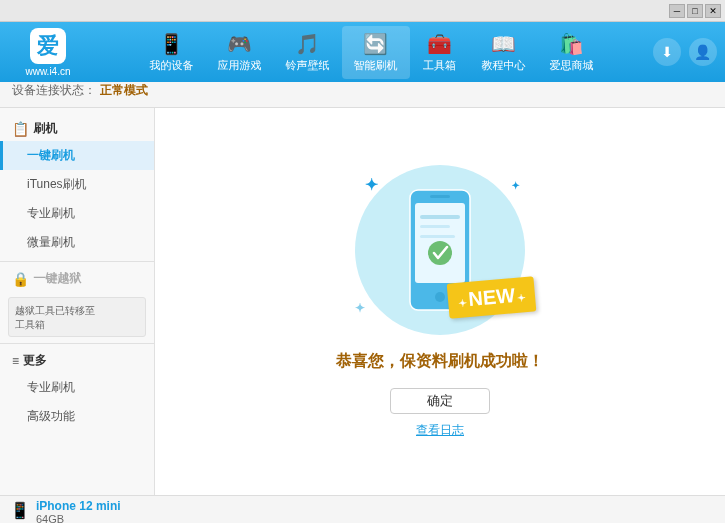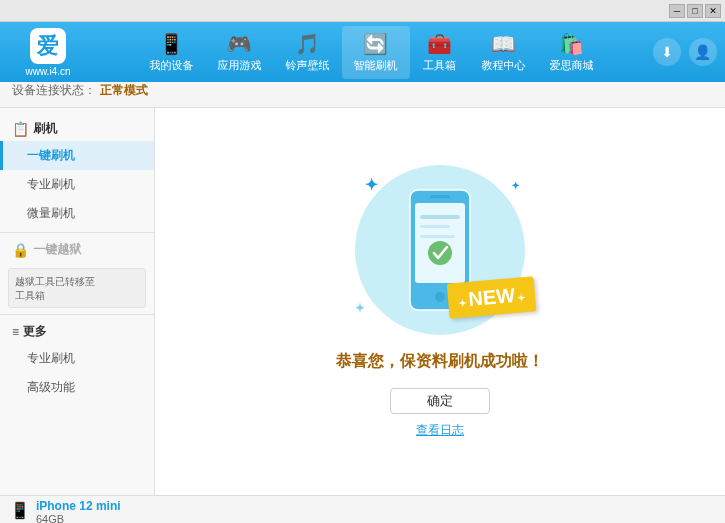--- a/index.html
+++ b/index.html
@@ -288,20 +288,23 @@
   <div class="sidebar">
 
     <div class="sidebar-section-title">
       <span class="sidebar-section-icon">📋</span>
       <span>刷机</span>
     </div>
     <div class="sidebar-item active">
       <span>一键刷机</span>
     </div>
     <div class="sidebar-item">
+      <span>iTunes刷机</span>
+    </div>
+    <div class="sidebar-item">
       <span>专业刷机</span>
     </div>
     <div class="sidebar-item">
       <span>微量刷机</span>
     </div>
 
     <div class="sidebar-divider"></div>
 
     <div class="sidebar-section-title">
       <span class="sidebar-section-icon" style="color:#ccc;">🔒</span>

